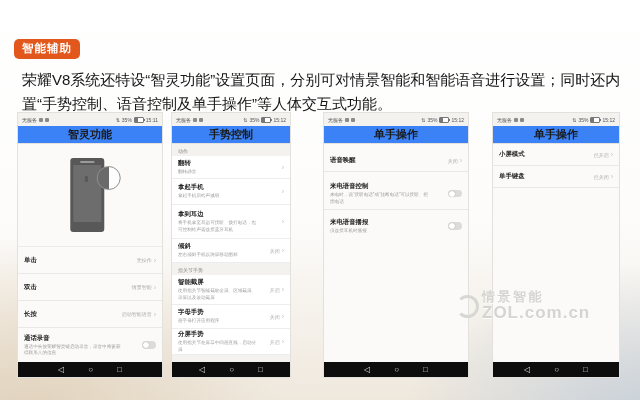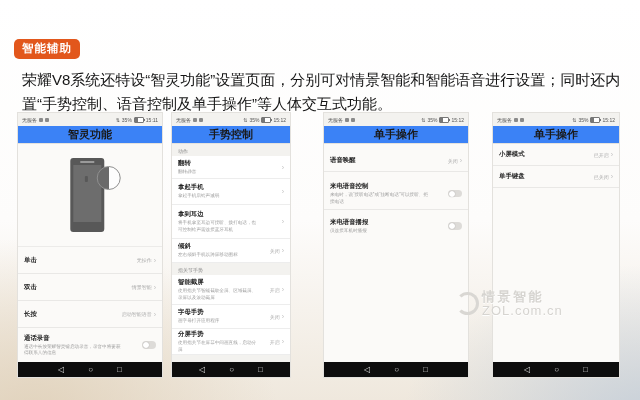--- a/index.html
+++ b/index.html
@@ -59,21 +59,21 @@
   .p1block{flex:0 0 34px;}
   .p3row{flex:0 0 22px;}
   .p3block{flex:0 0 32px;}
   .p4row{flex:0 0 22px;}
   
   .watermark{position:absolute;left:456px;top:290px;z-index:6;display:flex;align-items:center;gap:3px;
     color:#d6d4d0;text-shadow:0 1px 0 rgba(255,255,255,.9);pointer-events:none;}
   .wm-ring{width:17px;height:17px;border-radius:50%;border:3px solid #d9d7d3;
     border-left-color:transparent;flex:0 0 17px;}
   .wm-l1{font-size:13px;font-weight:bold;letter-spacing:2.5px;line-height:1.1;}
-  .wm-l2{font-size:13px;font-weight:normal;letter-spacing:1px;line-height:1.05;}
+  .wm-l2{font-size:17px;font-weight:bold;letter-spacing:1px;line-height:1.05;}
 </style>
 </head>
 <body>
 
 <div class="page">
 
   <div class="badge">智能辅助</div>
   <p class="intro">荣耀V8系统还特设“智灵功能”设置页面，分别可对情景智能和智能语音进行设置；同时还内置“手势控制、语音控制及单手操作”等人体交互式功能。</p>
 
   <div class="phone" style="left:17px;width:146px;">

